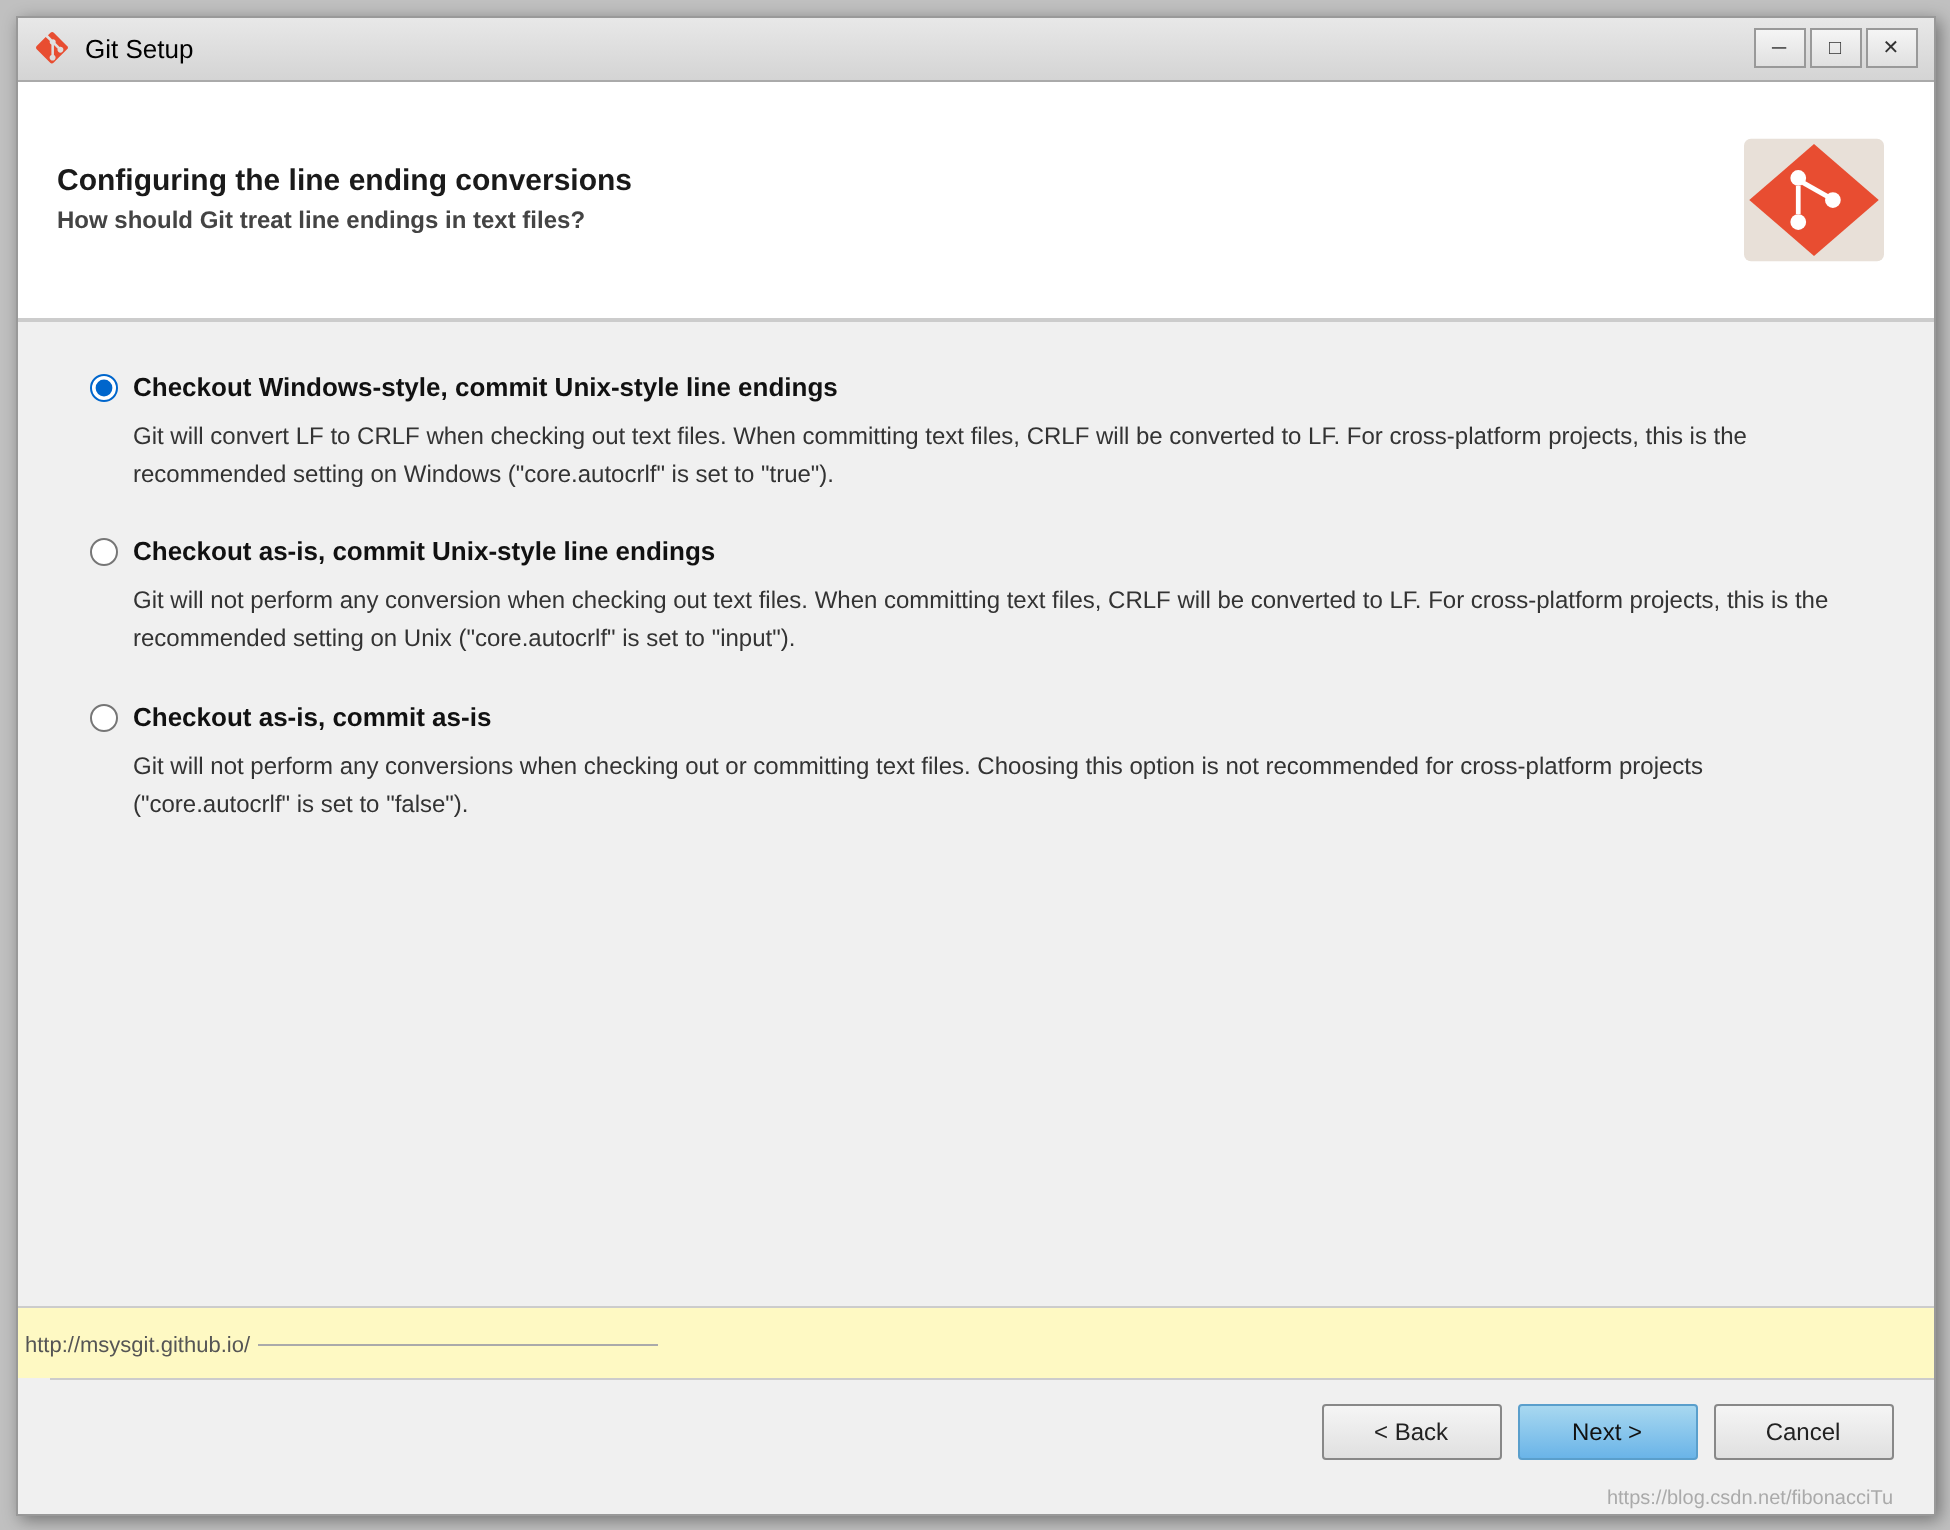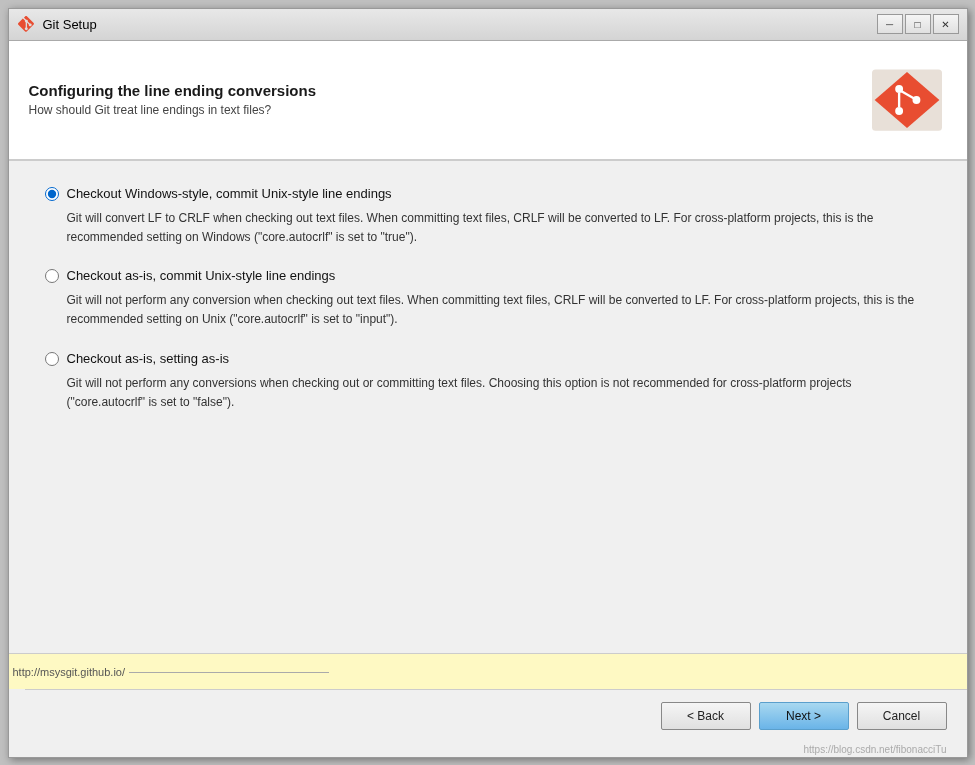--- a/index.html
+++ b/index.html
@@ -93,20 +93,21 @@
     .header-title {
       font-size: 15px;
       font-weight: bold;
       color: #1a1a1a;
       margin-bottom: 4px;
     }
 
     .header-subtitle {
       font-size: 12px;
       color: #444;
+      font-weight: bold;
     }
 
     
     .git-logo {
       width: 80px;
       height: 70px;
     }
 
     
     .content-area {
@@ -130,21 +131,21 @@
       margin-top: 2px;
       margin-right: 8px;
       flex-shrink: 0;
       width: 14px;
       height: 14px;
       accent-color: #0066cc;
     }
 
     .option-label {
       font-size: 13px;
-      font-weight: normal;
+      font-weight: bold;
       color: #111;
       line-height: 1.4;
     }
 
     .option-description {
       font-size: 12px;
       color: #333;
       margin-left: 22px;
       margin-top: 4px;
       line-height: 1.6;
@@ -282,21 +283,21 @@
       <div class="option-row">
         <input type="radio" name="line-endings" id="opt2" style="">
         <label class="option-label" for="opt2">Checkout as-is, commit Unix-style line endings</label>
       </div>
       <div class="option-description">Git will not perform any conversion when checking out text files. When committing text files, CRLF will be converted to LF. For cross-platform projects, this is the recommended setting on Unix ("core.autocrlf" is set to "input").</div>
     </div>
 
     <div class="option-group">
       <div class="option-row">
         <input type="radio" name="line-endings" id="opt3" style="">
-        <label class="option-label" for="opt3">Checkout as-is, setting as-is</label>
+        <label class="option-label" for="opt3">Checkout as-is, commit as-is</label>
       </div>
       <div class="option-description">Git will not perform any conversions when checking out or committing text files. Choosing this option is not recommended for cross-platform projects ("core.autocrlf" is set to "false").</div>
     </div>
 
   </div>
 
   <div class="footer-area">
     <span class="footer-link">http://msysgit.github.io/</span>
   </div>
 

